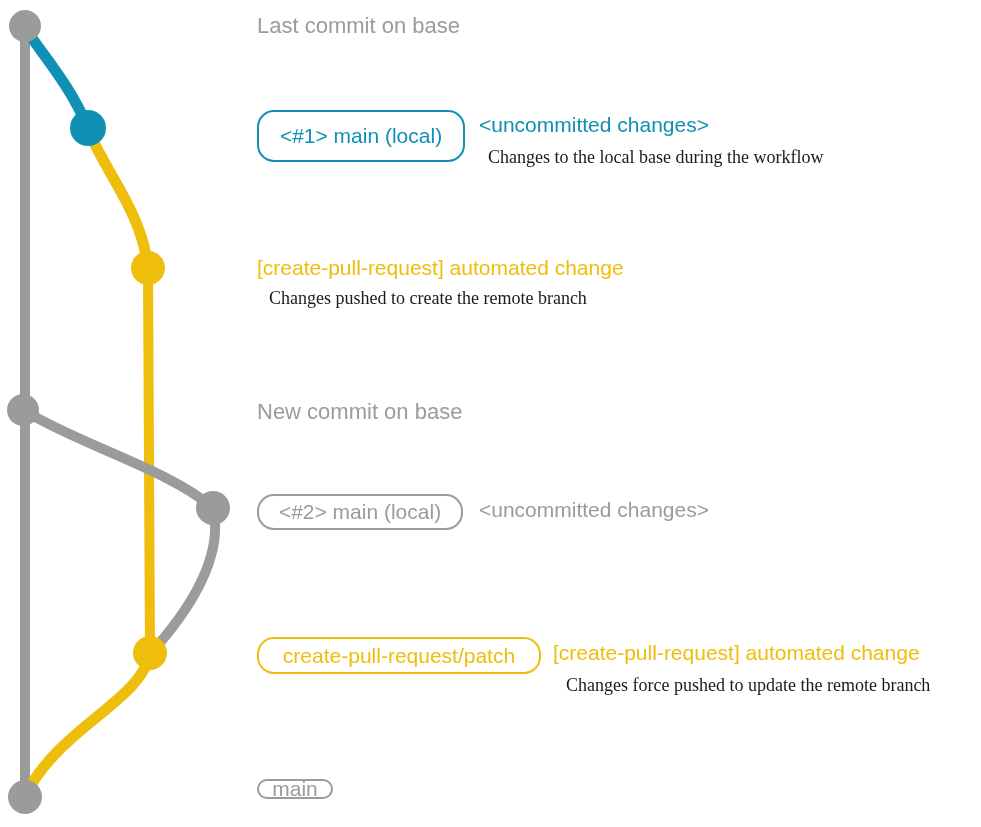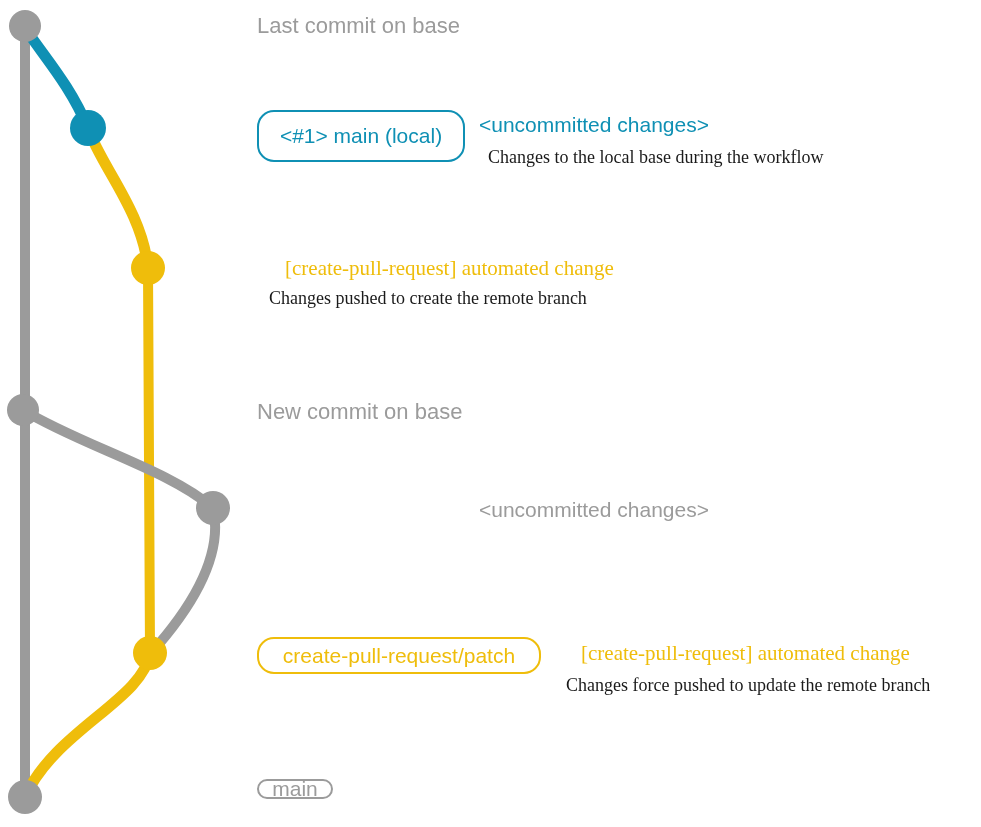--- a/index.html
+++ b/index.html
@@ -27,21 +27,21 @@
     font-size: 21px;
     box-sizing: border-box;
     font-family: "Liberation Sans", sans-serif;
   }
   .badge.blue   { color: var(--blue);   border-color: var(--blue); }
   .badge.gray   { color: var(--gray);   border-color: var(--gray); }
   .badge.yellow { color: var(--yellow); border-color: var(--yellow); }
   .status { font-size: 21px; font-family: "Liberation Sans", sans-serif; }
   .status.blue { color: var(--blue); }
   .status.gray { color: var(--gray); }
-  .commit-title { font-size: 21px; color: var(--yellow); font-family: Liberation Serif, serif; margin-left: 28px; }
+  .commit-title { font-size: 21px; color: var(--yellow); font-family: Liberation Sans, sans-serif; }
   .desc {
     font-family: "Liberation Serif", serif;
     font-size: 18px;
     color: var(--ink);
   }
 </style>
 </head>
 <body>
 
 <div class="canvas">
@@ -75,20 +75,21 @@
 
   <div class="abs badge blue" style="left:257px; top:110px; width:208px; height:52px;">&lt;#1&gt; main (local)</div>
   <div class="abs status blue" style="left:479px; top:113px;">&lt;uncommitted changes&gt;</div>
   <div class="abs desc" style="left:488px; top:147px;">Changes to the local base during the workflow</div>
 
   <div class="abs commit-title" style="left:257px; top:256px;">[create-pull-request] automated change</div>
   <div class="abs desc" style="left:269px; top:288px;">Changes pushed to create the remote branch</div>
 
   <div class="abs note" style="left:257px; top:399px;">New commit on base</div>
 
+  <div class="abs badge gray" style="left:257px; top:494px; width:206px; height:36px;">&lt;#2&gt; main (local)</div>
   <div class="abs status gray" style="left:479px; top:498px;">&lt;uncommitted changes&gt;</div>
 
   <div class="abs badge yellow" style="left:257px; top:637px; width:284px; height:37px;">create-pull-request/patch</div>
   <div class="abs commit-title" style="left:553px; top:641px;">[create-pull-request] automated change</div>
   <div class="abs desc" style="left:566px; top:675px;">Changes force pushed to update the remote branch</div>
 
   <div class="abs badge gray" style="left:257px; top:779px; width:76px; height:20px;">main</div>
 
 </div>
 

